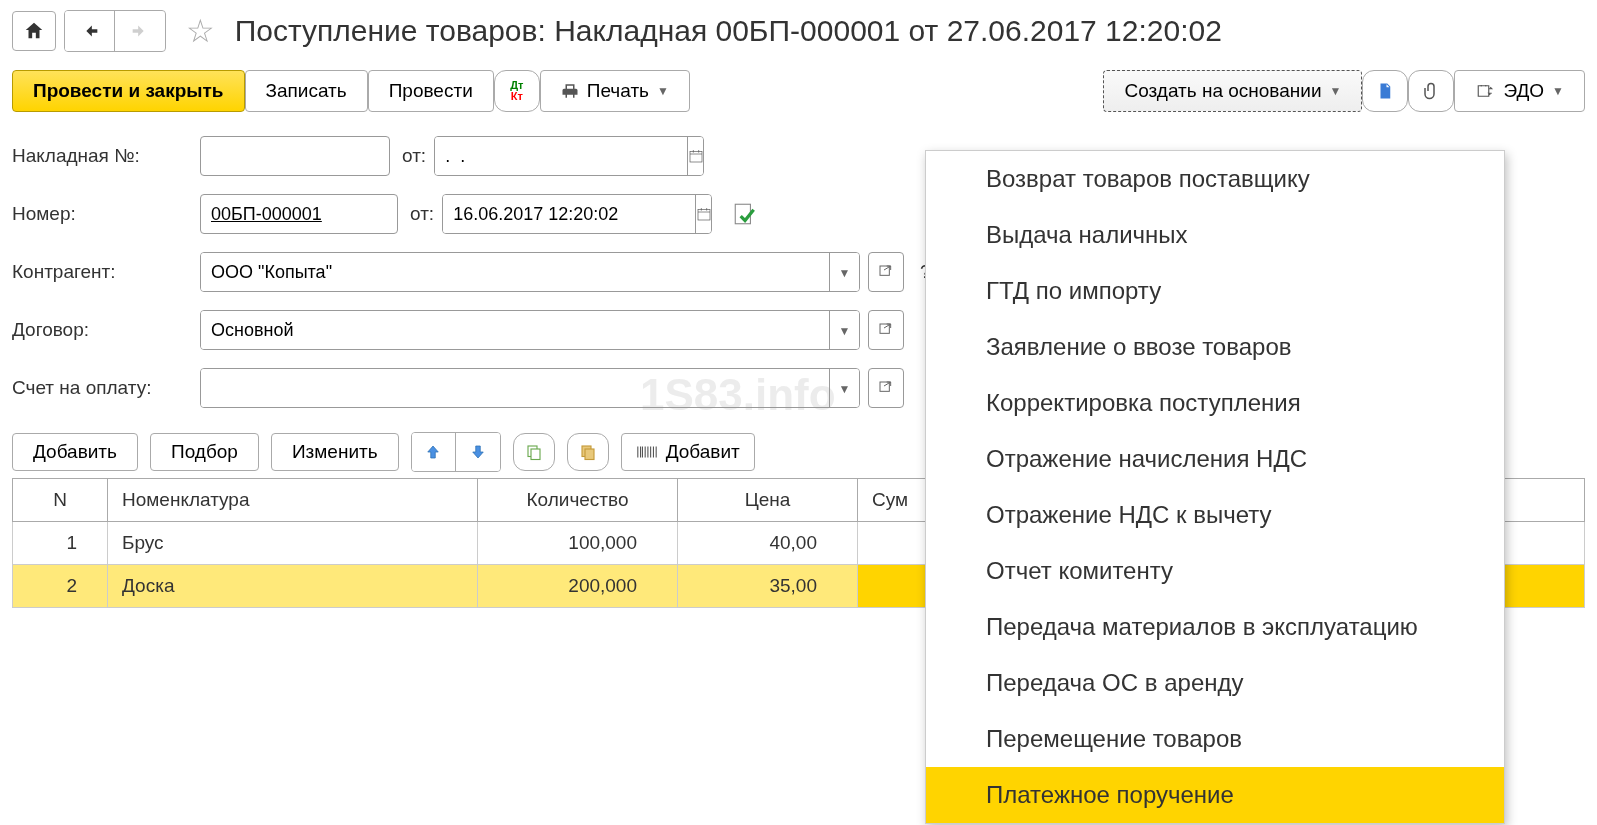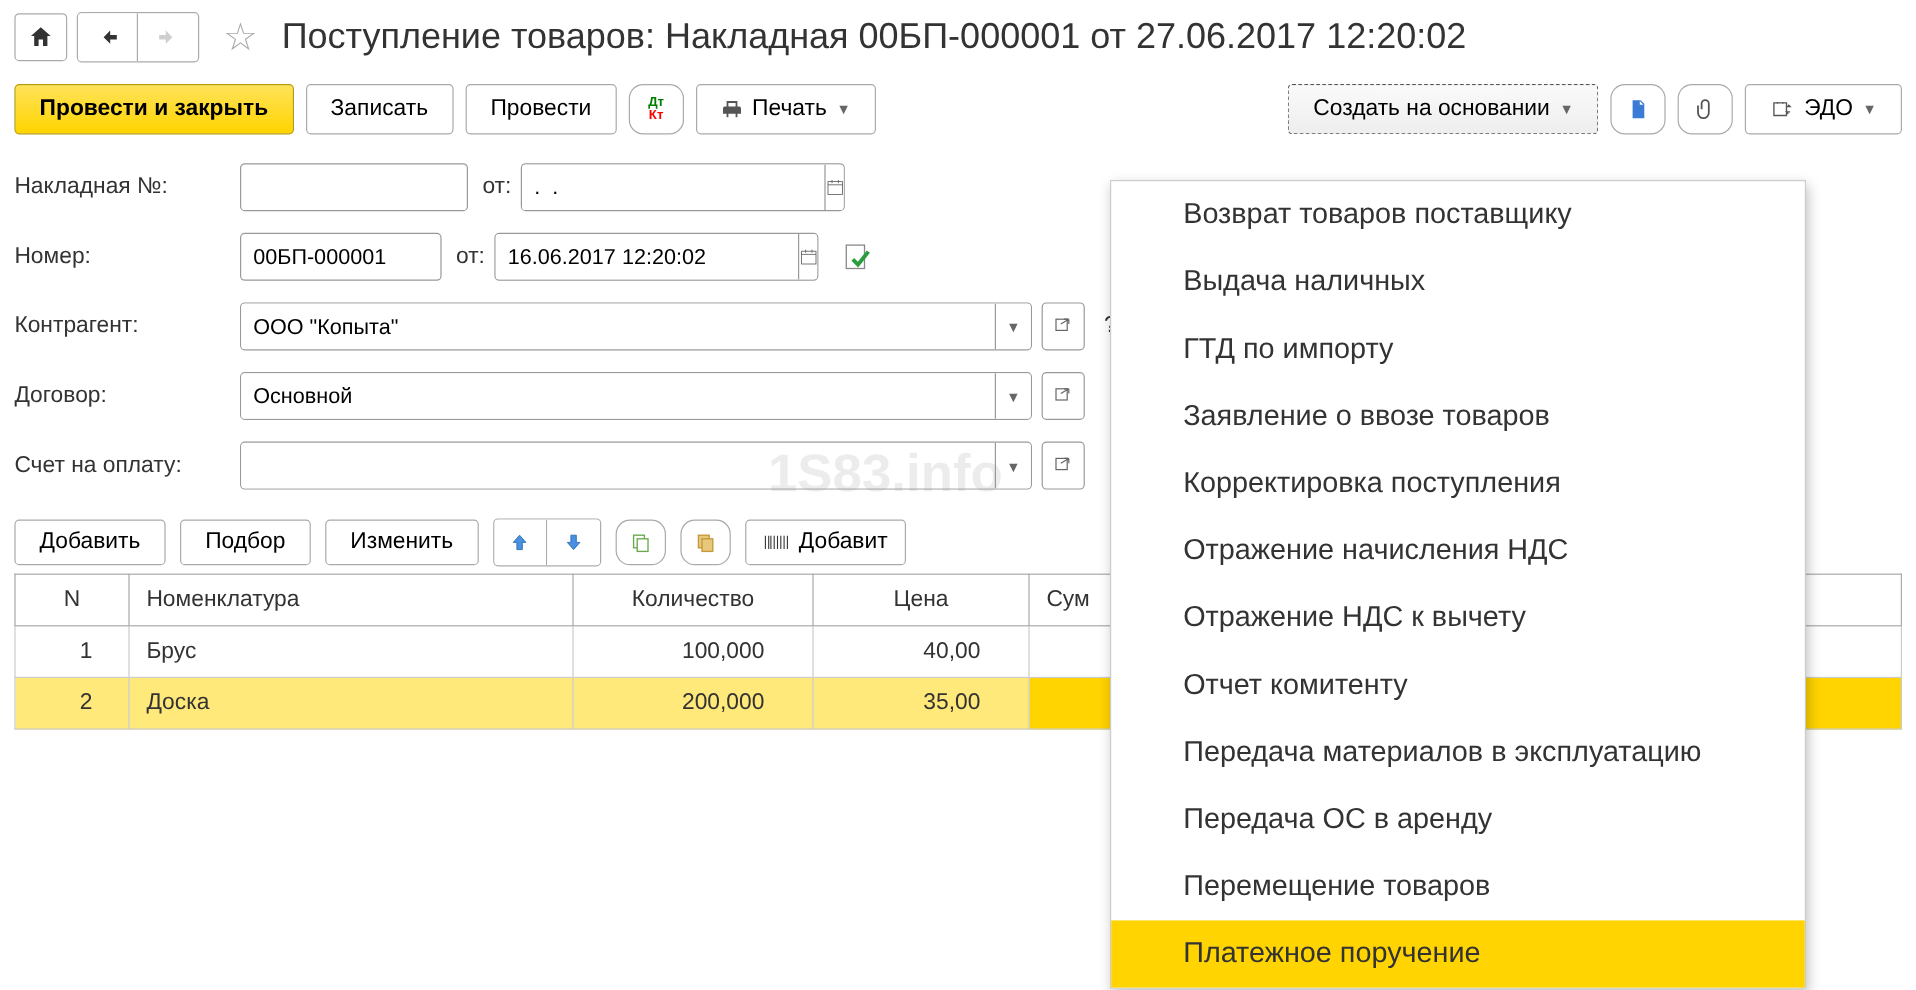--- a/index.html
+++ b/index.html
@@ -49,21 +49,20 @@
   color: #aaa;
   margin: 0 12px;
 }
 .page-title {
   font-size: 30px;
   color: #333;
   font-weight: normal;
 }
 .toolbar-row {
   display: flex;
-  gap: 10px;
   margin-bottom: 24px;
 }
 .btn {
   border: 1px solid #aaa;
   border-radius: 4px;
   background: #fff;
   padding: 10px 20px;
   font-size: 19px;
   cursor: pointer;
   display: flex;
@@ -300,21 +299,21 @@
         <svg width="16" height="16" viewBox="0 0 24 24">
             <rect x="3" y="5" width="18" height="16" fill="none" stroke="#555"></rect>
             <path stroke="#555" d="M3 9h18M8 3v4M16 3v4"></path>
           </svg>
       </button>
     </div>
   </div>
 
   <div class="form-row">
     <div class="form-label">Номер:</div>
-    <input class="form-input" style="width: 168px;" value="00БП-000001">
+    <input class="form-input" style="width: 198px; text-decoration: underline;" value="00БП-000001">
     <div style="font-size:19px;margin-left:4px">от:</div>
     <div class="select-wrap" style="width:270px">
       <input value="16.06.2017 12:20:02" style="">
       <button class="dd-btn">
         <svg width="16" height="16" viewBox="0 0 24 24">
             <rect x="3" y="5" width="18" height="16" fill="none" stroke="#555"></rect>
             <path stroke="#555" d="M3 9h18M8 3v4M16 3v4"></path>
           </svg>
       </button>
     </div>

